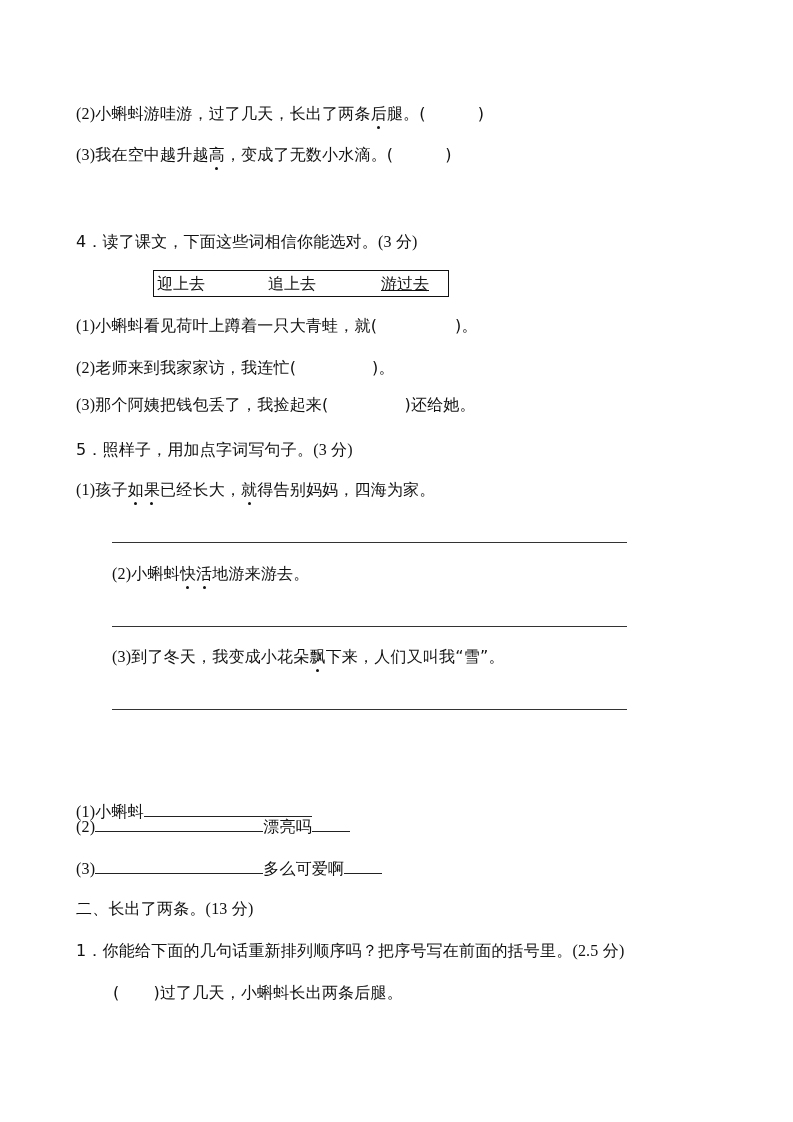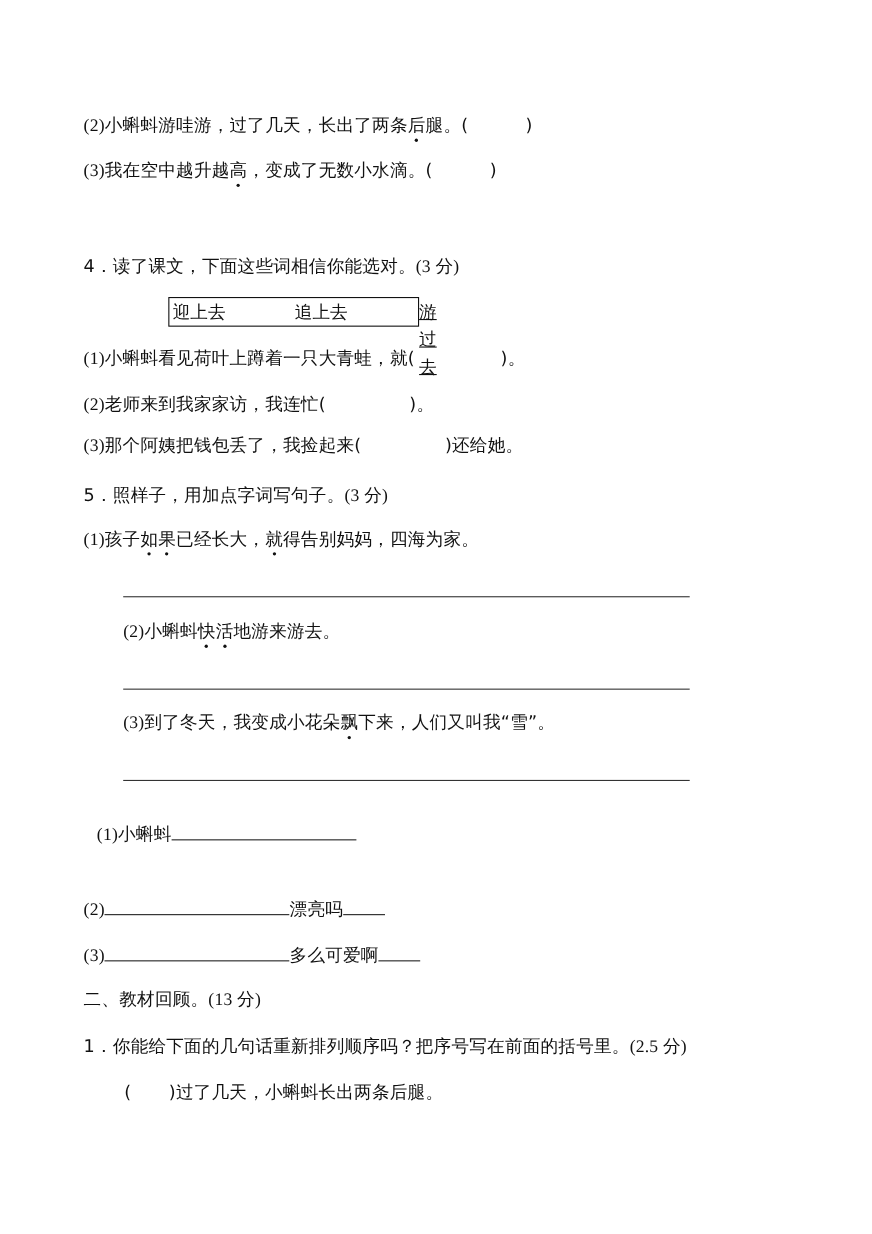--- a/index.html
+++ b/index.html
@@ -47,21 +47,21 @@
       border-radius: 50%;
       background: #111;
     }
     .paren-gap {
       display: inline-block;
     }
     .word-box {
       position: absolute;
       left: 153px;
       top: 270px;
-      width: 228px;
+      width: 296px;
       height: 27px;
       border: 1px solid #111;
       box-sizing: border-box;
       font-family: "DejaVu Serif", "Liberation Serif", serif;
       font-size: 16px;
       line-height: 25px;
     }
     .word-box span {
       position: absolute;
       top: 0;
@@ -127,34 +127,34 @@
     <span class="num">(2)</span><span>小蝌蚪</span><span class="dot">快</span><span class="dot">活</span><span>地游来游去。</span>
   </div>
   <div class="answer-line" style="left:112px; top:626px; width:515px;"></div>
 
   <div class="line" style="left:112px; top:646px;">
     <span class="num">(3)</span><span>到了冬天，我变成小花朵</span><span class="dot">飘</span><span>下来，人们又叫我“雪”。</span>
   </div>
   <div class="answer-line" style="left:112px; top:709px; width:515px;"></div>
 
 
-  <div class="line" style="left:76px; top:747px;margin-left:12px;">
+  <div class="line" style="left:76px; top:800px;">
     <span class="num">(1)</span><span>小蝌蚪</span><span class="blank" style="width:168px;"></span>
   </div>
 
   <div class="line" style="left:76px; top:815px;">
     <span class="num">(2)</span><span class="blank" style="width:168px;"></span><span>漂亮吗</span><span class="blank" style="width:38px;"></span>
   </div>
 
   <div class="line" style="left:76px; top:857px;">
     <span class="num">(3)</span><span class="blank" style="width:168px;"></span><span>多么可爱啊</span><span class="blank" style="width:38px;"></span>
   </div>
 
   <div class="line" style="left:76px; top:898px;">
-    <span>二、教材回顾。</span><span class="num">(13 分)</span>
+    <span>二、长出了两条。</span><span class="num">(13 分)</span>
   </div>
 
   <div class="line" style="left:76px; top:940px;">
     <span>1．你能给下面的几句话重新排列顺序吗？把序号写在前面的括号里。</span><span class="num">(2.5 分)</span>
   </div>
 
   <div class="line" style="left:113px; top:982px;">
     <span>(</span><span class="paren-gap" style="width:34px;"></span><span>)</span><span>过了几天，小蝌蚪长出两条后腿。</span>
   </div>
 

